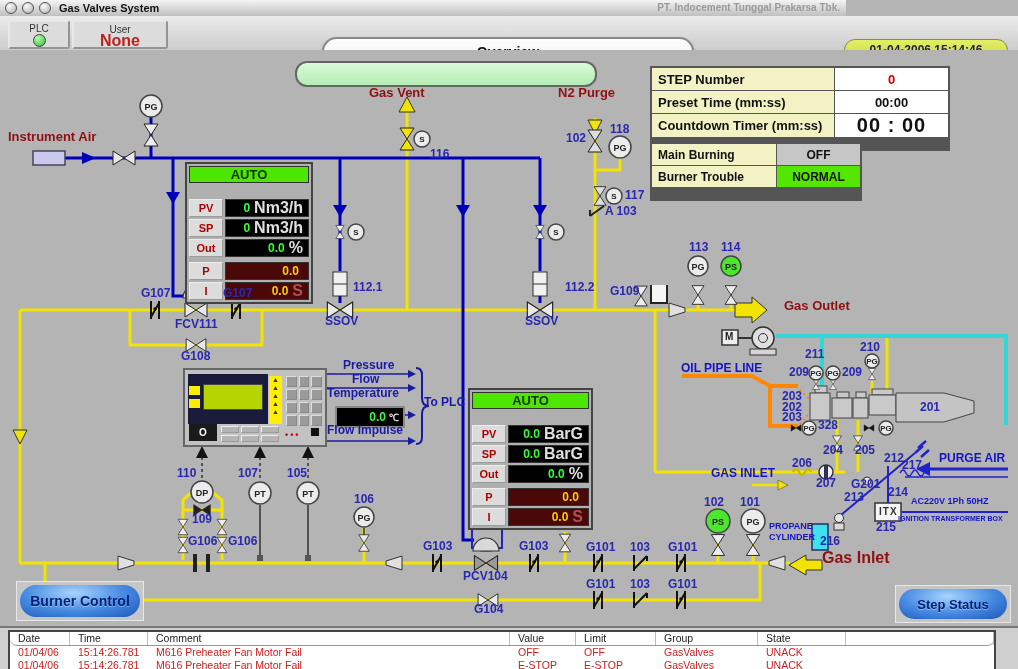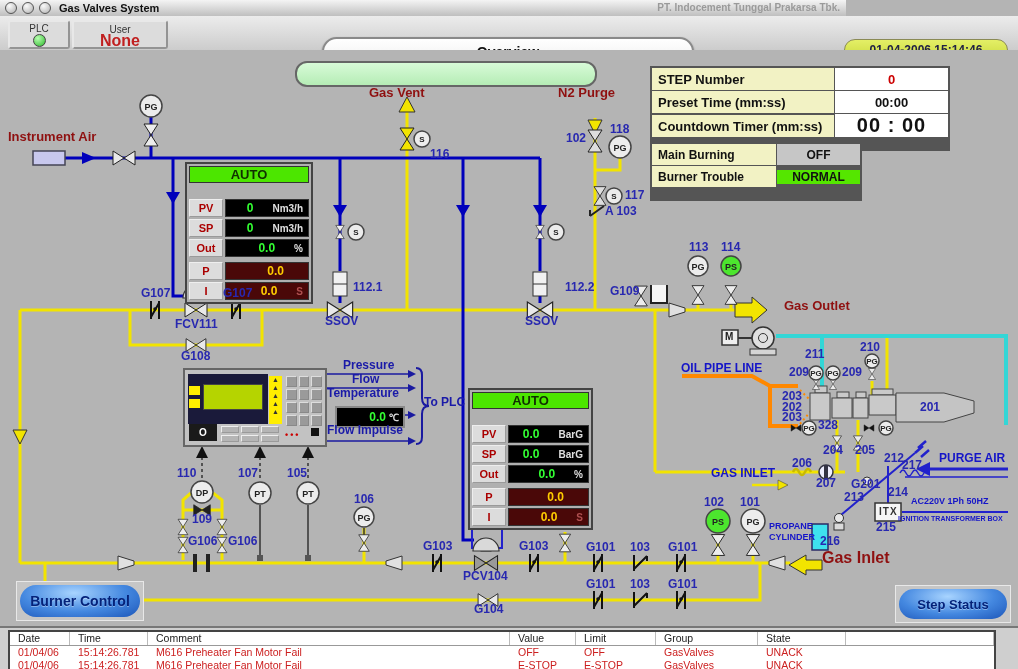--- a/index.html
+++ b/index.html
@@ -27,21 +27,21 @@
     border-radius:11px;background:linear-gradient(#e4ef66,#c9d83e);display:flex;align-items:center;
     justify-content:center;font-size:12px;font-weight:bold;color:#222244;}
   
   .stage{position:absolute;left:0;top:50px;width:1018px;height:576px;background:#b4b4b4;}
   svg.diagram{position:absolute;left:0;top:0;width:1018px;height:669px;pointer-events:none;}
   .banner{position:absolute;left:295px;top:61px;width:298px;height:22px;border:2px solid #666;
     border-radius:12px;background:linear-gradient(#d8fbd8,#b5ecb5);}
   
   .steptable{position:absolute;left:650px;top:66px;width:296px;border:2px solid #555;background:#555;}
   .strow{display:flex;margin-bottom:1px;}
-  .strow:last-child{margin-bottom:12px;align-items:center;}
+  .strow:last-child{margin-bottom:12px;}
   .stlabel{width:176px;background:#f2f2c4;font-weight:bold;font-size:13px;color:#111;
     padding:4px 0 3px 6px;border-right:1px solid #555;}
   .stvalue{flex:1;background:#fff;display:flex;align-items:center;justify-content:center;
     font-weight:bold;font-size:13px;color:#111;}
   .stvalue.red{color:#cc0000;}
   .stvalue.big{font-size:20px;letter-spacing:1px;}
   .condtable{position:absolute;left:650px;top:142px;width:208px;border:2px solid #555;background:#555;}
   .cdlabel{width:118px;background:#f2f2c4;font-weight:bold;font-size:12px;color:#111;
     padding:4px 0 3px 6px;border-right:1px solid #555;}
   .cdvalue{flex:1;display:flex;align-items:center;justify-content:center;font-weight:bold;
@@ -53,21 +53,21 @@
   .prow{display:flex;height:18px;margin-bottom:2px;}
   .prow:last-child{margin-bottom:0;}
   .plabel{width:32px;border:1px outset #eee;background:#dcdcdc;color:#aa0000;font-weight:bold;
     font-size:11px;display:flex;align-items:center;justify-content:center;margin-right:2px;}
   .pval{flex:1;border:1px solid #333;display:flex;align-items:center;justify-content:flex-end;
     gap:4px;padding-right:5px;font-weight:bold;font-size:12px;}
   .pval.pv{background:#000;}
   .pval.pi{background:#4a0808;}
   .pval .v{color:#33ff33;}
   .pval.pi .v{color:#ffcc00;}
-  .pval .u{color:#e0e0e0;font-size:10px;margin-left:15px;}
+  .pval .u{color:#e0e0e0;font-size:16px;}
   .pval.pi .u{color:#b05050;}
   .gap{margin-top:5px;}
   
   .device{position:absolute;left:183px;top:368px;width:140px;height:75px;background:#c2c2c2;
     border:2px solid #666;}
   .dscreen{position:absolute;left:3px;top:4px;width:80px;height:50px;background:#1a1a3a;}
   .dlcd{position:absolute;left:18px;top:14px;width:58px;height:24px;background:#b5d400;border:1px solid #444;}
   .dyl1{position:absolute;left:4px;top:16px;width:11px;height:9px;background:#ffee00;}
   .dyl2{position:absolute;left:4px;top:29px;width:11px;height:9px;background:#ffee00;}
   .dstrip{position:absolute;left:84px;top:6px;width:13px;height:48px;background:#ffee00;
@@ -90,21 +90,21 @@
   .tempdisp .u{color:#ddd;font-size:10px;}
   
   .bluebtn{position:absolute;border:1px solid #e8e8e8;background:#c6c6c6;padding:3px;}
   .bluebtn .inner{border-radius:16px;background:radial-gradient(ellipse at 45% 25%,#a8d4ff,#4488e0 55%,#1c55b8);
     color:#04227a;font-weight:bold;font-size:14px;display:flex;align-items:center;justify-content:center;
     text-shadow:0 1px 0 rgba(255,255,255,.35);}
   
   .footer{position:absolute;left:0;top:626px;width:1018px;height:43px;background:#cfcfcf;border-top:2px solid #777;}
   .alarm{position:absolute;left:8px;top:2px;width:984px;border:2px solid #444;background:#fff;}
   .arow{display:grid;grid-template-columns:60px 78px 362px 66px 80px 102px 88px 1fr;
-    height:13px;line-height:13px;font-size:10.5px;}
+    height:13px;line-height:13px;font-size:10.5px;border-radius:7px;}
   .arow.head{color:#222;border-bottom:1px solid #999;}
   .arow.head span{border-right:1px solid #bbb;}
   .arow span{padding-left:8px;white-space:nowrap;overflow:hidden;}
   .arow.data{color:#cc2020;}
   
   .lb{position:absolute;font-weight:bold;white-space:nowrap;}
   .lb.r{color:#8f1010;font-size:13px;}
   .lb.R{color:#8f1010;font-size:16px;}
   .lb.b{color:#1515c8;font-size:12px;}
   .lb.b2{color:#1515c8;font-size:9px;}

